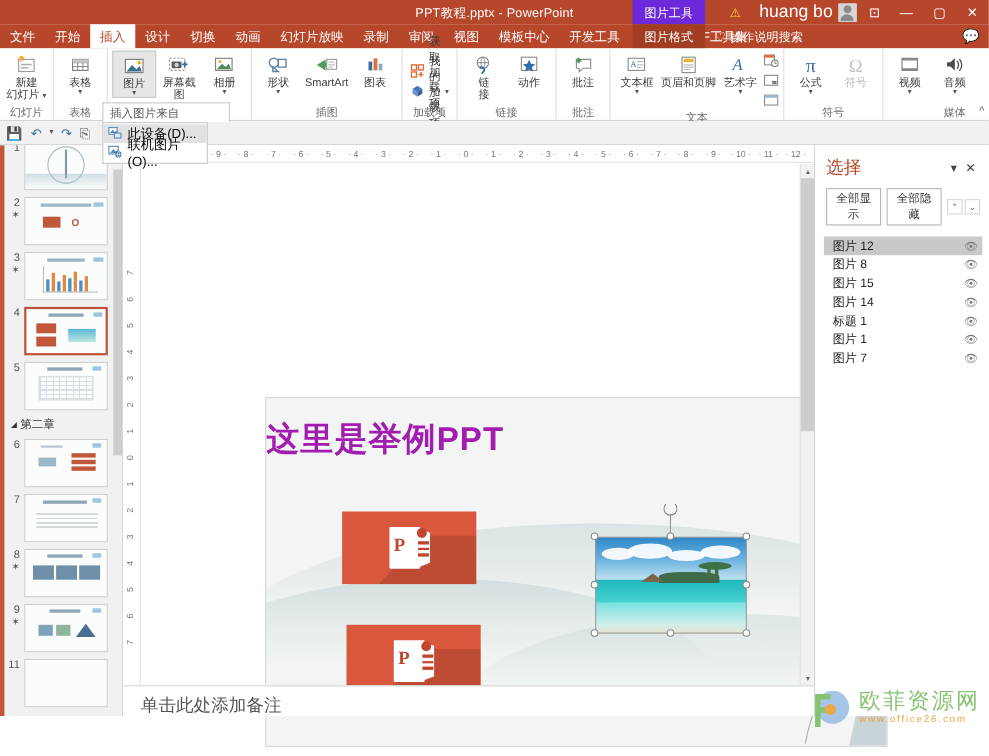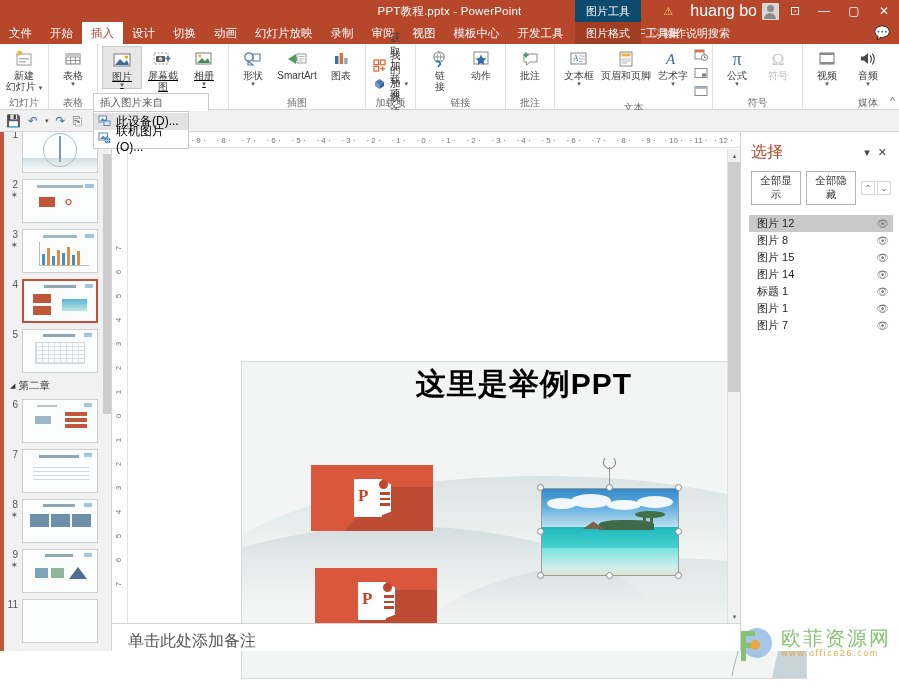--- a/index.html
+++ b/index.html
@@ -25,21 +25,21 @@
                        border-radius:50%; background:#8a8a8a;}
   .acct .avatar:before{ content:""; position:absolute; left:2px; bottom:1px; width:12px; height:6px;
                         border-radius:6px 6px 0 0; background:#8a8a8a;}
   .ribbon-min { position:absolute; right:92px; top:0; height:22px; width:24px;
                 display:flex; align-items:center; justify-content:center; color:#fff; }
   
   .tabbar { height:22px; background:#b7472a; display:flex; align-items:stretch; position:relative; }
   .tab { padding:0 9px; display:flex; align-items:center; color:#fff; font-size:11.5px; white-space:nowrap; }
   .tab.active { background:#fff; color:#b7472a; }
   .ctx-group { position:absolute; left:575px; top:-22px; width:66px; height:44px; }
-  .ctx-title { height:22px; background:#0c4a6e; color:#fff; font-size:11px;
+  .ctx-title { height:22px; background:#6d28d9; color:#fff; font-size:11px;
                display:flex; align-items:center; justify-content:center; }
   .ctx-tab { height:22px; background:#a03d22; color:#fff; font-size:11px;
              display:flex; align-items:center; justify-content:center; }
   .tellme { display:flex; align-items:center; gap:4px; color:#fff; font-size:11px;
             position:absolute; left:650px; top:0; height:22px; }
   .comment-ico { position:absolute; right:8px; top:3px; color:#fff; font-size:13px; }
   
   .ribbon { height:66px; background:#fff; border-bottom:1px solid #d4d4d4;
             display:flex; align-items:stretch; position:relative; }
   .grp { display:flex; flex-direction:column; align-items:center;
@@ -84,22 +84,22 @@
            background:#f2f5f3; border:1px solid #d7d7d7; overflow:hidden; }
   .slide-bg-1 { position:absolute; left:-6%; top:36%; width:118%; height:34%;
                 background:linear-gradient(180deg, rgba(186,203,206,.42), rgba(240,245,243,0) 78%);
                 border-radius:50% 50% 0 0 / 100% 100% 0 0; }
   .slide-bg-2 { position:absolute; left:-18%; top:52%; width:92%; height:34%;
                 background:linear-gradient(180deg, rgba(170,190,196,.34), rgba(240,245,243,0) 75%);
                 border-radius:50% 50% 0 0 / 100% 100% 0 0; }
   .slide-bg-3 { position:absolute; left:30%; top:62%; width:90%; height:30%;
                 background:linear-gradient(180deg, rgba(176,196,200,.30), rgba(240,245,243,0) 75%);
                 border-radius:50% 50% 0 0 / 100% 100% 0 0; }
-  .slide-title { position:absolute; left:0; right:0; top:2px; text-align:center;
-                 font-size:30px; color:#000000; font-weight:600; letter-spacing:1px; }
+  .slide-title { position:absolute; left:0; right:0; top:17px; text-align:left;
+                 font-size:30px; color:#a21caf; font-weight:600; letter-spacing:1px; }
   .ppt-logo { position:absolute; width:122px; height:66px; background:#d9573c; overflow:hidden; }
   .ppt-logo .shadow { position:absolute; left:46px; top:22px; width:90px; height:60px;
                       background:rgba(0,0,0,.12); transform:skewX(-42deg); }
   .ppt-logo .doc { position:absolute; left:43px; top:14px; width:28px; height:38px;
                    background:#fff; border-radius:1px; }
   .ppt-logo .doc .p { position:absolute; left:4px; top:8px; font-size:17px; font-weight:700; color:#c0452c;
                       font-family:"Liberation Serif", serif; line-height:17px;}
   .ppt-logo .fold { position:absolute; left:66px; top:14px; width:14px; height:38px; background:#fff;
                     clip-path:polygon(0 0,100% 14%,100% 86%,0 100%); }
   .ppt-logo .bars { position:absolute; left:69px; top:27px; }
@@ -234,21 +234,21 @@
             <rect x="3" y="5" width="14" height="3" fill="#c8c8c8"></rect>
           </svg>
         </span>
         <span>表格</span>
         <span class="caret">▾</span>
       </div>
     </div>
     <div class="grp-label">表格</div>
   </div>
 
-  <div class="grp" style="padding-bottom:0;text-decoration:underline;">
+  <div class="grp" style="padding-bottom:0;">
     <div class="grp-items">
       <div class="bigbtn active-press">
         <span class="ico">
           <svg width="20" height="18" viewBox="0 0 20 18">
             <rect x="2" y="3" width="16" height="12" fill="#fff" stroke="#7a7a7a"></rect>
             <path d="M3 14 l5-6 4 4 3-3 2 5z" fill="#3c6e8f"></path>
             <circle cx="14.5" cy="6" r="1.6" fill="#f0a500"></circle>
           </svg>
         </span>
         <span>图片</span>

